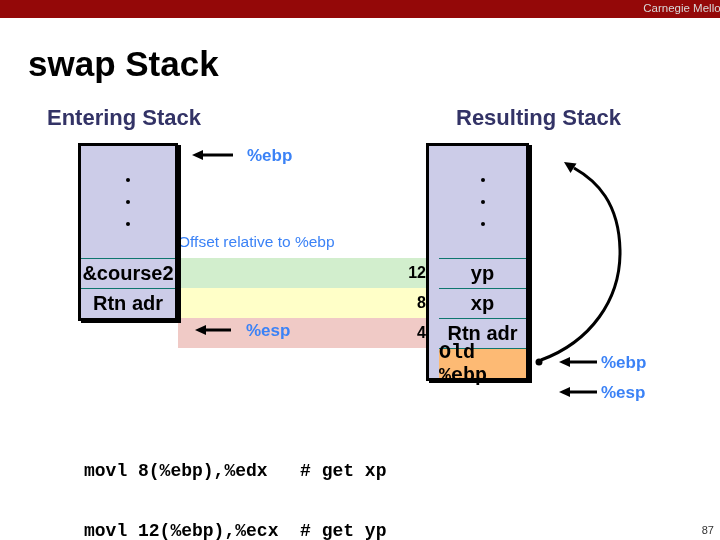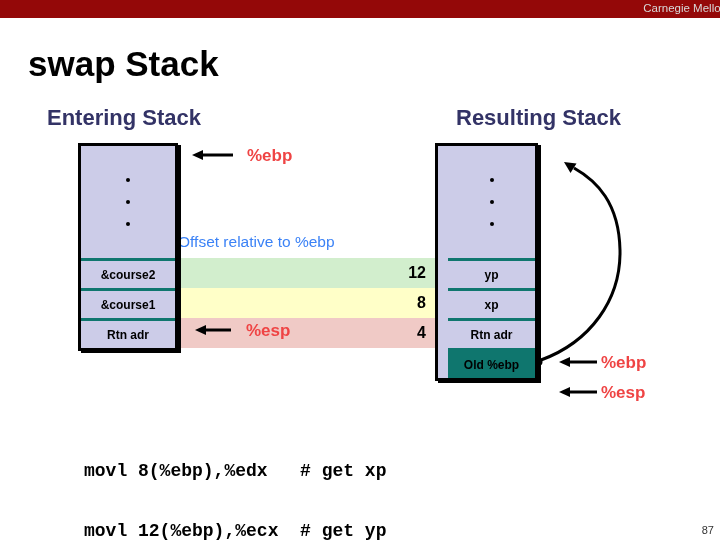--- a/index.html
+++ b/index.html
@@ -36,35 +36,35 @@
   .offset-caption {
     position:absolute; left:178px; top:233px; width:270px;
     text-align:left; font-size:15.5px; color:#3b82f6;
   }
 
   .stack {
     position:absolute; top:143px; border:3px solid #000;
     background:#CCCCE8; box-shadow:3px 2px 0 #000;
   }
   #entering-stack { left:78px; width:100px; }
-  #resulting-stack { left:435px; width:103px;padding-left:10px; }
+  #resulting-stack { left:426px; width:103px;padding-left:10px; }
   .cell {
-    height:30px; border-top:3px solid #0f766e;
+    height:30px; border-top:1px solid #0f766e;
     display:flex; align-items:center; justify-content:center;
-    font-size:12px; font-weight:bold; color:#000; background:#CCCCE8;
+    font-size:20px; font-weight:bold; color:#000; background:#CCCCE8;
   }
-  .cell.dark { background:#0f766e; }
+  .cell.dark { background:#fdba74;font-family:Liberation Mono, monospace; }
   .dots-cell {
     height:112px; border-top:none; display:flex; flex-direction:column;
     align-items:center; justify-content:center; background:#CCCCE8;
   }
   .dot { width:4px; height:4px; border-radius:50%; background:#000; margin:9px 0; }
 
   .reg-label {
-    position:absolute; font-size:17px; font-weight:bold; color:#ef4444; white-space:nowrap;
+    position:absolute; font-size:17px; font-weight:bold; color:#3b82f6; white-space:nowrap;
   }
   #reg-ebp-entering { left:247px; top:146px; }
   #reg-esp-entering { left:246px; top:321px; }
   #reg-ebp-resulting { left:601px; top:353px; }
   #reg-esp-resulting { left:601px; top:383px; }
 
   .overlay {
     position:absolute; left:0; top:0; width:720px; height:540px;
     pointer-events:none;
   }
@@ -102,21 +102,20 @@
   <div class="band" id="band-8">8</div>
   <div class="band" id="band-4">4</div>
 
   <div class="stack" id="entering-stack">
     <div class="dots-cell">
       <span class="dot"></span>
       <span class="dot"></span>
       <span class="dot"></span>
     </div>
     <div class="cell">&amp;course2</div>
-    <div class="cell">&amp;course1</div>
     <div class="cell">Rtn adr</div>
   </div>
 
   <div class="stack" id="resulting-stack">
     <div class="dots-cell">
       <span class="dot"></span>
       <span class="dot"></span>
       <span class="dot"></span>
     </div>
     <div class="cell">yp</div>

